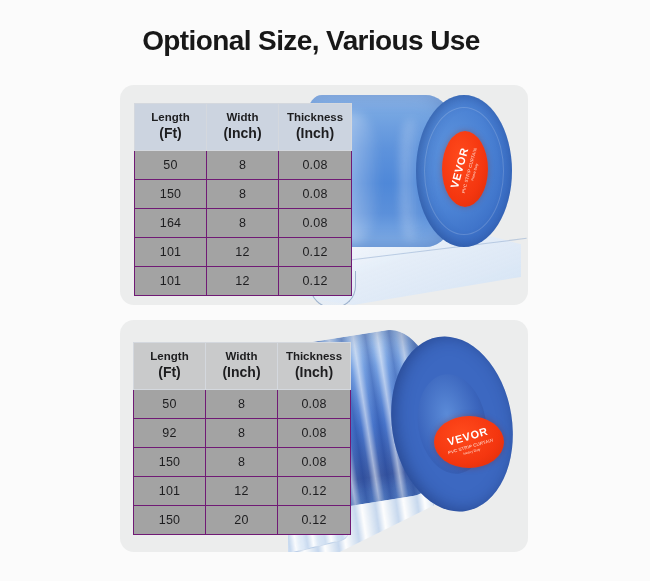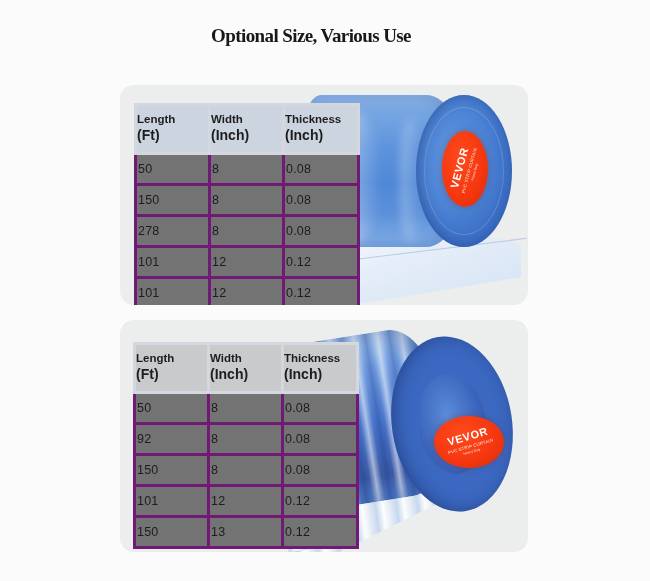--- a/index.html
+++ b/index.html
@@ -19,25 +19,25 @@
     width: 650px;
     height: 581px;
     background: #fbfbfb;
   }
   .page-title {
     position: absolute;
     top: 25px;
     left: 0;
     width: 622px;
     text-align: center;
-    font-size: 19px;
+    font-size: 28px;
     font-weight: bold;
     letter-spacing: -0.6px;
     color: #181818;
-    font-family: Liberation Serif, serif;
+    font-family: Liberation Sans, sans-serif;
   }
 
   
   .card {
     position: absolute;
     left: 120px;
     width: 408px;
     background: #eceded;
     border-radius: 14px;
     overflow: hidden;
@@ -50,37 +50,37 @@
     position: absolute;
     border-collapse: collapse;
     background: #ffffff;
     table-layout: fixed;
     z-index: 6;
   }
   #table-1 { left: 14px; top: 18px; width: 214px; }
   #table-2 { left: 13px; top: 22px; width: 213px; }
 
   .spec-table th, .spec-table td {
-    border: 3px solid #701a75;
-    text-align: left;
+    border: 1px solid #701a75;
+    text-align: center;
     font-family: "Liberation Sans", sans-serif;
     color: #1d1d1f;
   }
   .spec-table th {
     padding: 6px 0 7px 0;
     font-size: 11.5px;
     font-weight: bold;
     line-height: 1.28;
     border-color: #d4d8de;
   }
   #table-1 th { background: #ccd4e0; }
   #table-2 th { background: #c9cacb; }
 
   .spec-table td {
-    background: #737373;
+    background: #a3a3a3;
     height: 26px;
     font-size: 12.5px;
     font-weight: normal;
     letter-spacing: 0.2px;
   }
   .th-unit {
     display: block;
     font-size: 14px;
     font-weight: bold;
   }
@@ -334,21 +334,21 @@
           <td>50</td>
           <td>8</td>
           <td>0.08</td>
         </tr>
         <tr>
           <td>150</td>
           <td>8</td>
           <td>0.08</td>
         </tr>
         <tr>
-          <td>278</td>
+          <td>164</td>
           <td>8</td>
           <td>0.08</td>
         </tr>
         <tr>
           <td>101</td>
           <td>12</td>
           <td>0.12</td>
         </tr>
         <tr>
           <td>101</td>
@@ -414,21 +414,21 @@
           <td>8</td>
           <td>0.08</td>
         </tr>
         <tr>
           <td>101</td>
           <td>12</td>
           <td>0.12</td>
         </tr>
         <tr>
           <td>150</td>
-          <td>13</td>
+          <td>20</td>
           <td>0.12</td>
         </tr>
       </tbody>
     </table>
 
     <div class="product" id="product-2">
       <div class="strip2"></div>
       <div class="strip2-tail"></div>
       <div class="roll2-body"></div>
       <div class="roll2-face">

